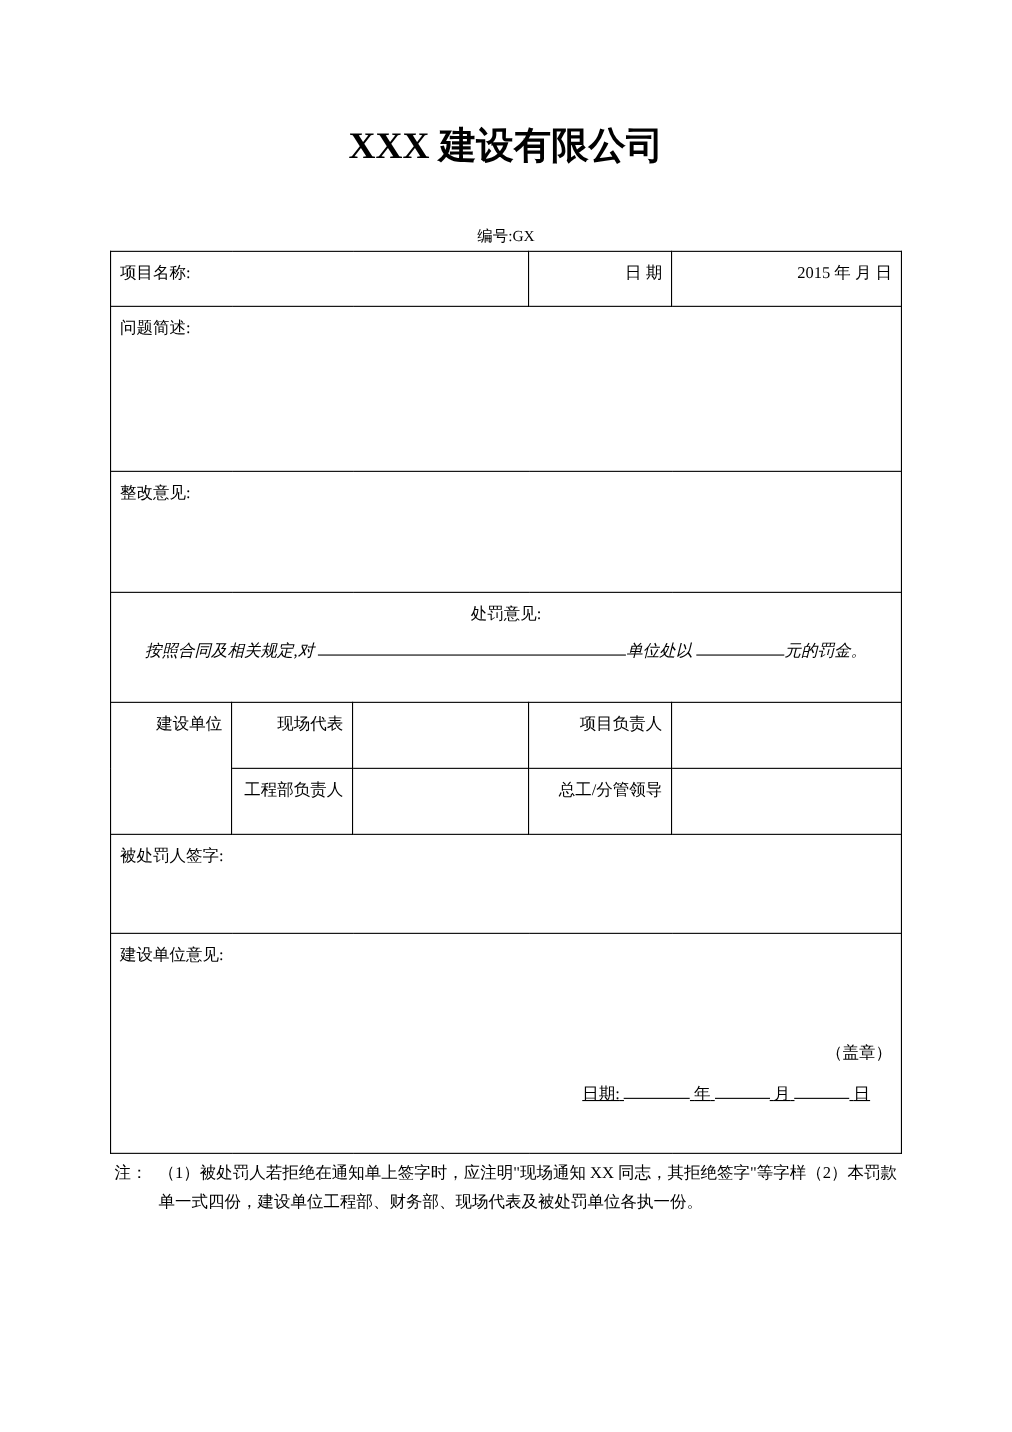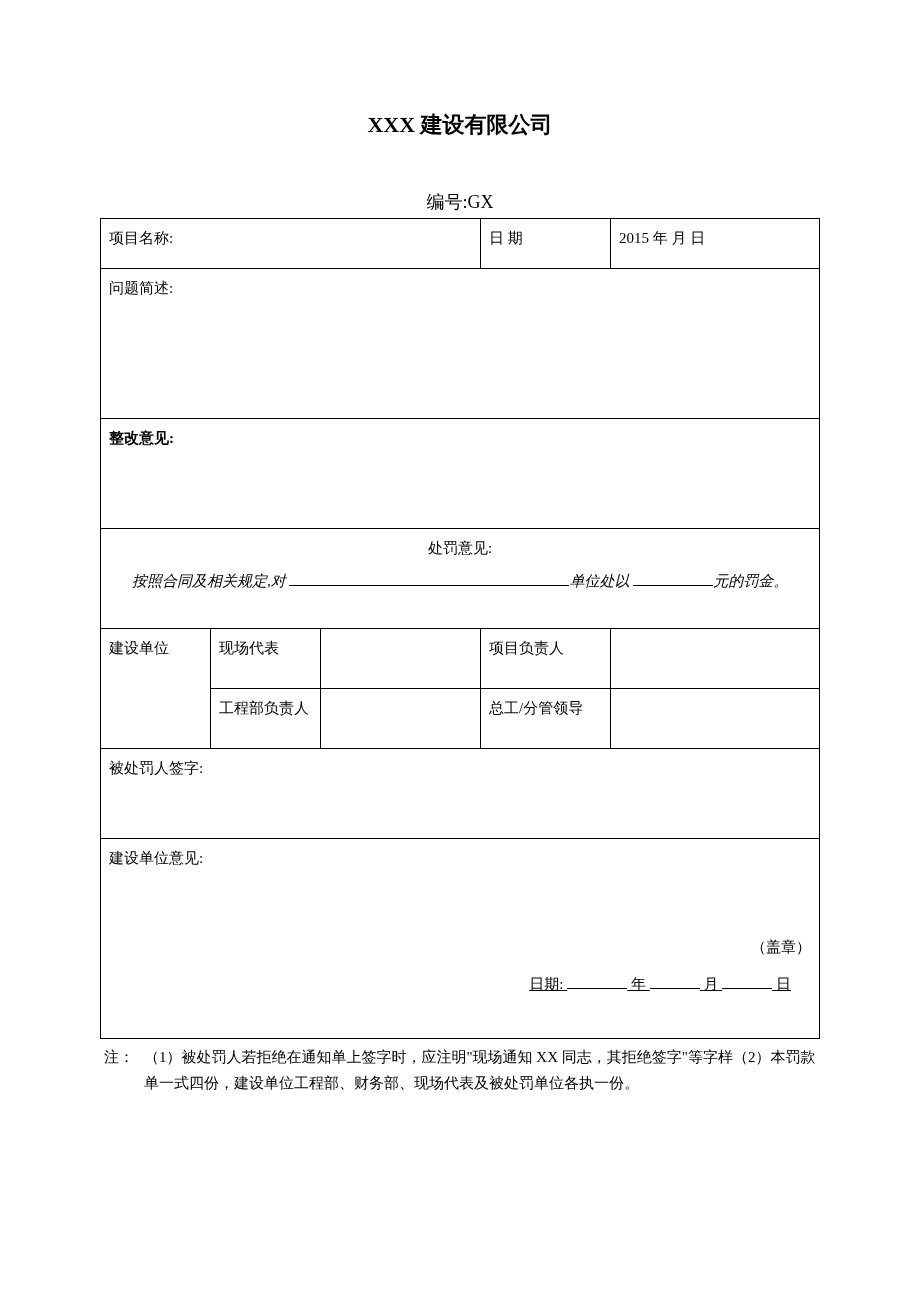--- a/index.html
+++ b/index.html
@@ -6,56 +6,56 @@
     body {
       width: 920px;
       height: 1302px;
       background: #fff;
       font-family: "SimSun", "宋体", serif;
       font-size: 16px;
       color: #000;
       padding: 110px 100px 0 100px;
     }
     .title-block { text-align: center; margin-bottom: 40px; }
-    .title-line1 { font-size: 22px; font-weight: bold; margin-bottom: 10px; }
+    .title-line1 { font-size: 34px; font-weight: bold; margin-bottom: 10px; }
     .title-line2 { font-size: 26px; letter-spacing: 2px; }
-    .serial-row { text-align: center; font-size: 18px; margin-bottom: 4px; margin-top: 50px; }
+    .serial-row { text-align: center; font-size: 14px; margin-bottom: 4px; margin-top: 50px; }
     table.main {
       width: 100%;
       border-collapse: collapse;
       table-layout: fixed;
     }
     table.main td {
       border: 1px solid #000;
       vertical-align: top;
       padding: 10px 8px;
       font-size: 15px;
     }
     td.label-cell { vertical-align: middle; }
-    td.center { text-align: left; vertical-align: middle; }
+    td.center { text-align: right; vertical-align: middle; }
     .blank-line {
       display: inline-block;
       border-bottom: 1px solid #000;
       vertical-align: baseline;
     }
     .penalty-body { margin-top: 14px; margin-bottom: 8px; font-style: italic; }
     .stamp-line { text-align: right; margin-top: 70px; }
     .date-line { text-align: right; margin-top: 18px; padding-right: 20px; margin-bottom: 20px; text-decoration: underline; }
     .footnote {
       font-size: 15px;
       margin-top: 6px;
       padding: 0 4px;
       line-height: 1.7;
       display: flex;
     }
     .footnote .fn-label { flex: 0 0 auto; margin-right: 10px; }
     .footnote .fn-body { flex: 1 1 auto; }
     .row1-h { height: 50px; }
     .row-problem { height: 150px; }
-    .row-rectify { height: 110px; font-weight: bold; }
+    .row-rectify { height: 110px; }
     .row-penalty { height: 100px; text-align: center; }
     .row-sig { height: 60px; }
     .row-pen-sign { height: 90px; }
     .row-opinion { height: 200px; }
   </style>
 </head>
 <body>
 
 <div class="title-block">
   <div class="title-line1">XXX 建设有限公司</div>

